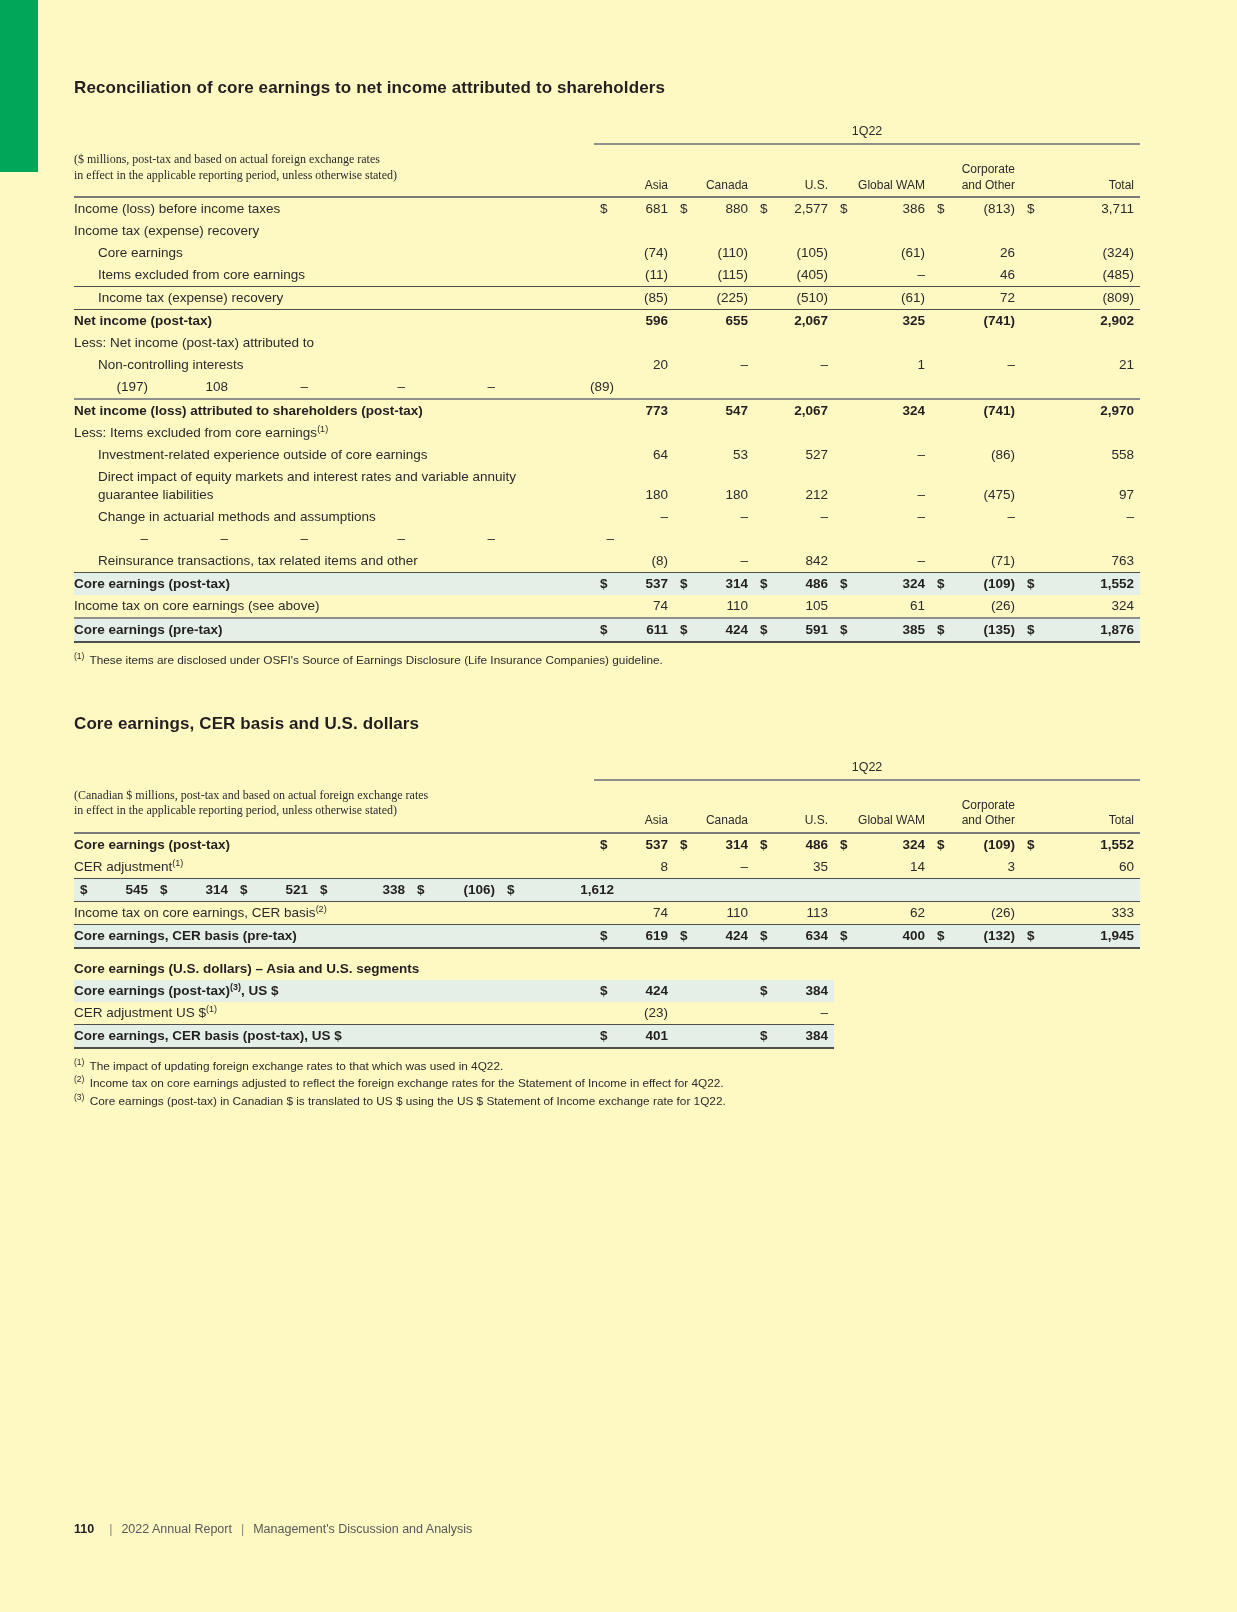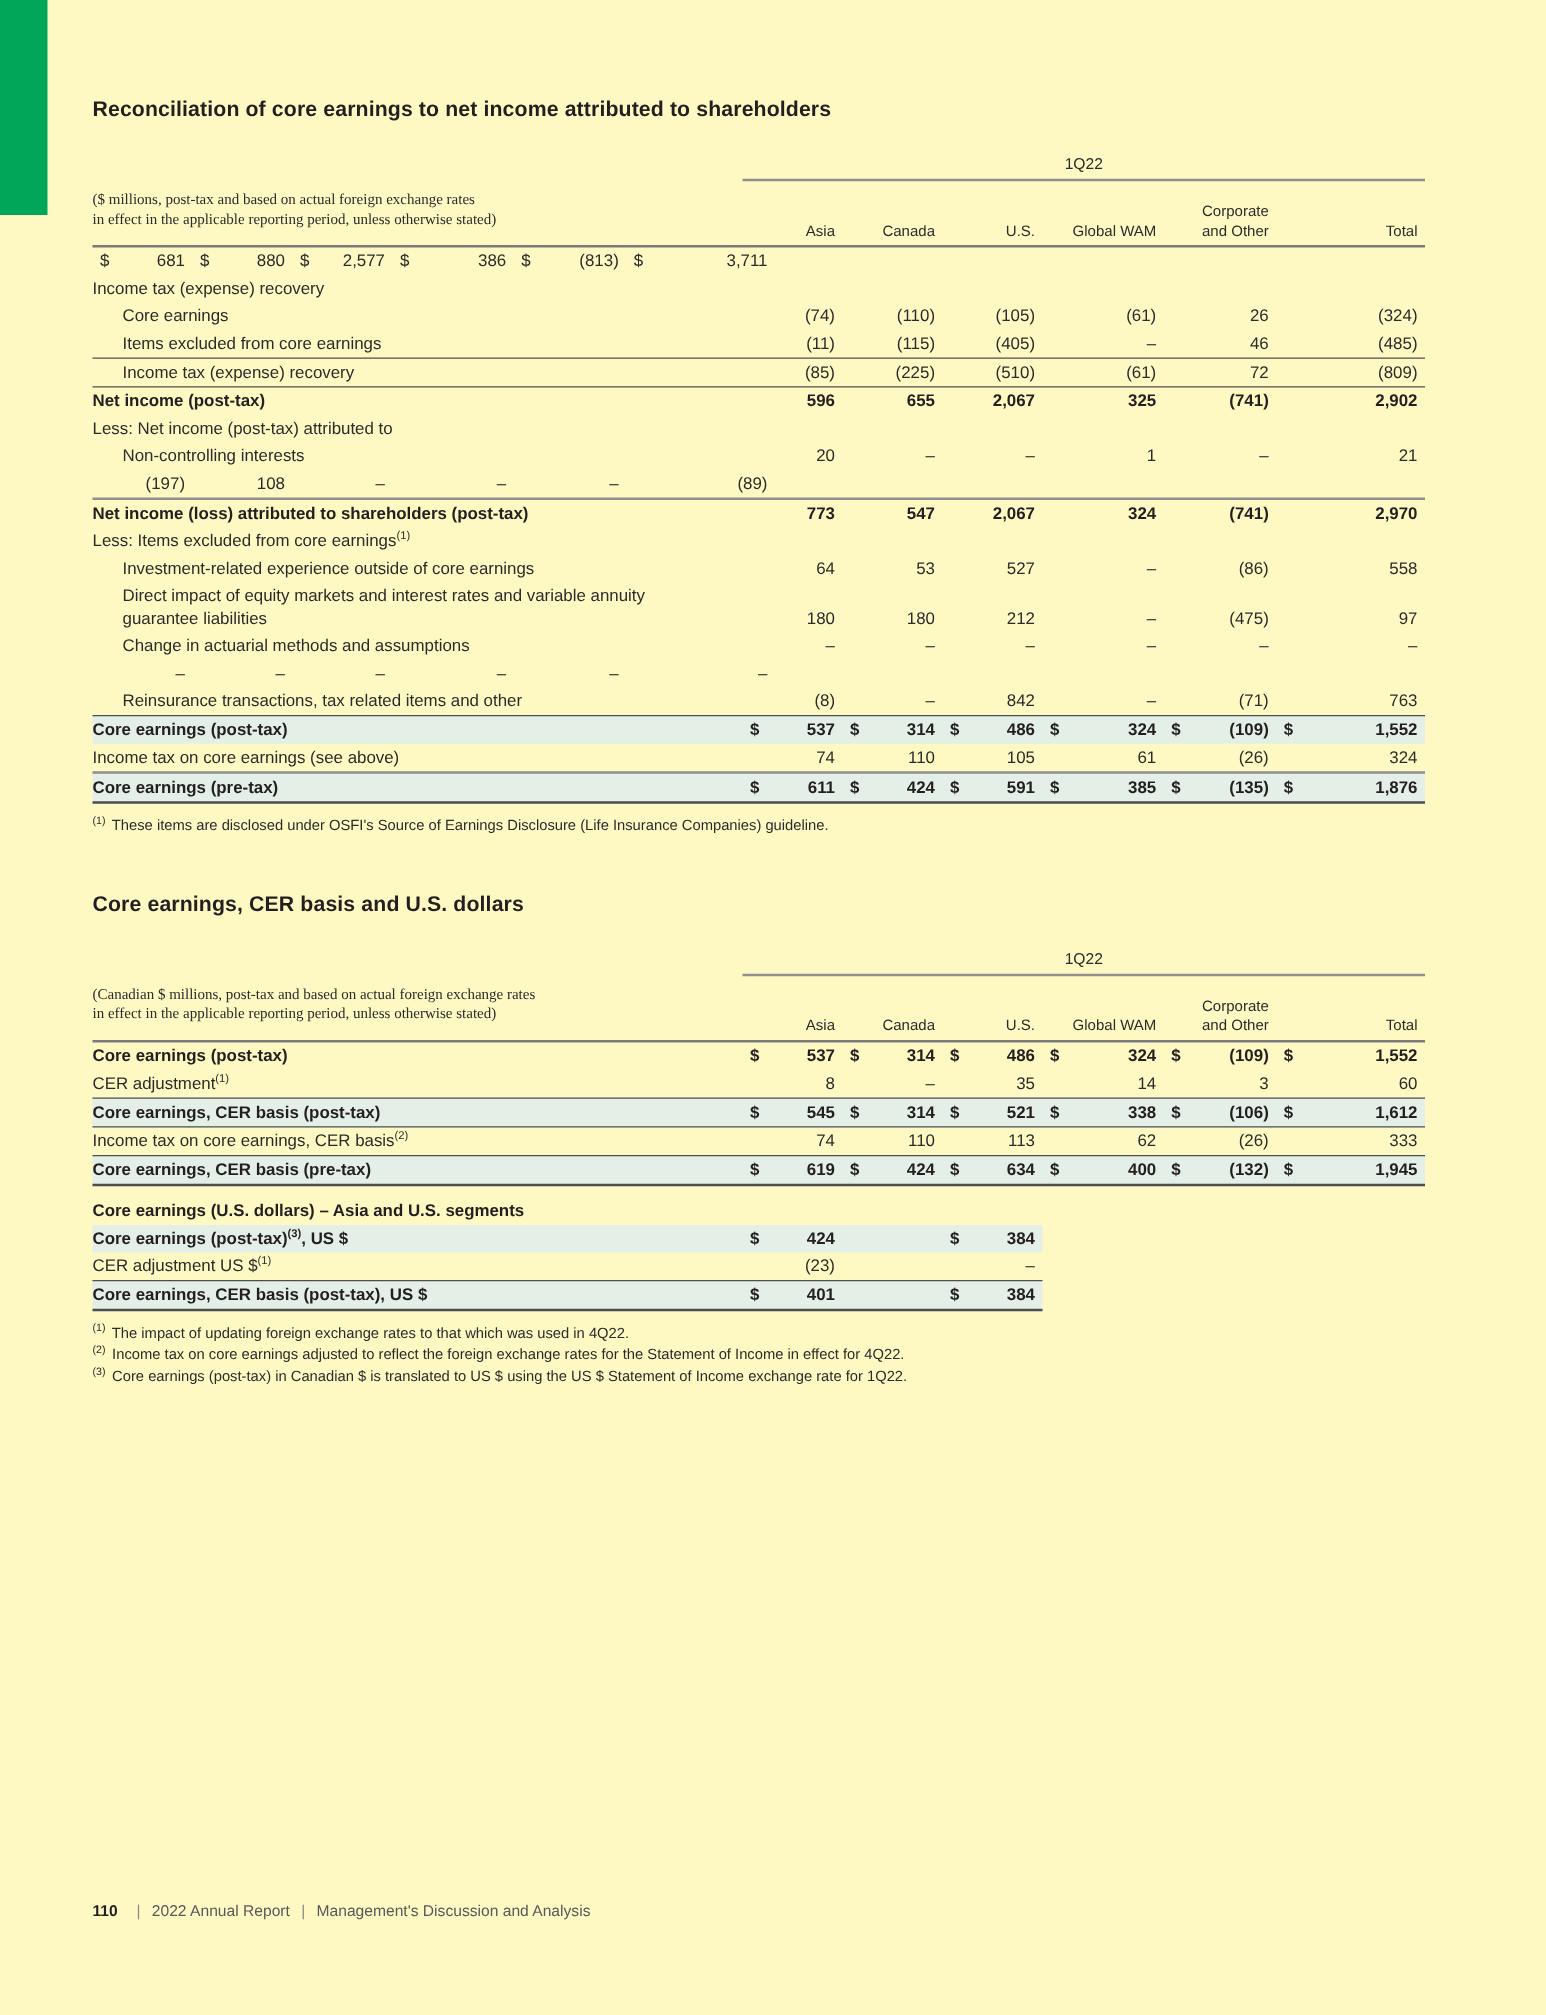--- a/index.html
+++ b/index.html
@@ -84,20 +84,23 @@
                 <div>and Other</div>
               </div>
               <div class="chead" style="width: 119px;">
                 <div>Total</div>
               </div>
             </div>
         </div>
         <div class="tbody">
             <div class="trow">
               <div class="seg">
+                <div class="lcell">
+                  <div class="l1">Income (loss) before income taxes</div>
+                </div>
                 <div class="ncell" style="width: 80px;">
                   <span class="cur">$</span>
                   <span class="val">681</span>
                 </div>
                 <div class="ncell" style="width: 80px;">
                   <span class="cur">$</span>
                   <span class="val">880</span>
                 </div>
                 <div class="ncell" style="width: 80px;">
                   <span class="cur">$</span>
@@ -669,23 +672,20 @@
                 <div class="ncell" style="width: 90px;">
                   <span class="val">3</span>
                 </div>
                 <div class="ncell" style="width: 119px;">
                   <span class="val">60</span>
                 </div>
               </div>
             </div>
             <div class="trow">
               <div class="seg shaded bt-thin bb-thin">
-                <div class="lcell boldrow">
-                  <div class="l1">Core earnings, CER basis (post-tax)</div>
-                </div>
                 <div class="ncell boldrow" style="width: 80px;">
                   <span class="cur">$</span>
                   <span class="val">545</span>
                 </div>
                 <div class="ncell boldrow" style="width: 80px;">
                   <span class="cur">$</span>
                   <span class="val">314</span>
                 </div>
                 <div class="ncell boldrow" style="width: 80px;">
                   <span class="cur">$</span>

